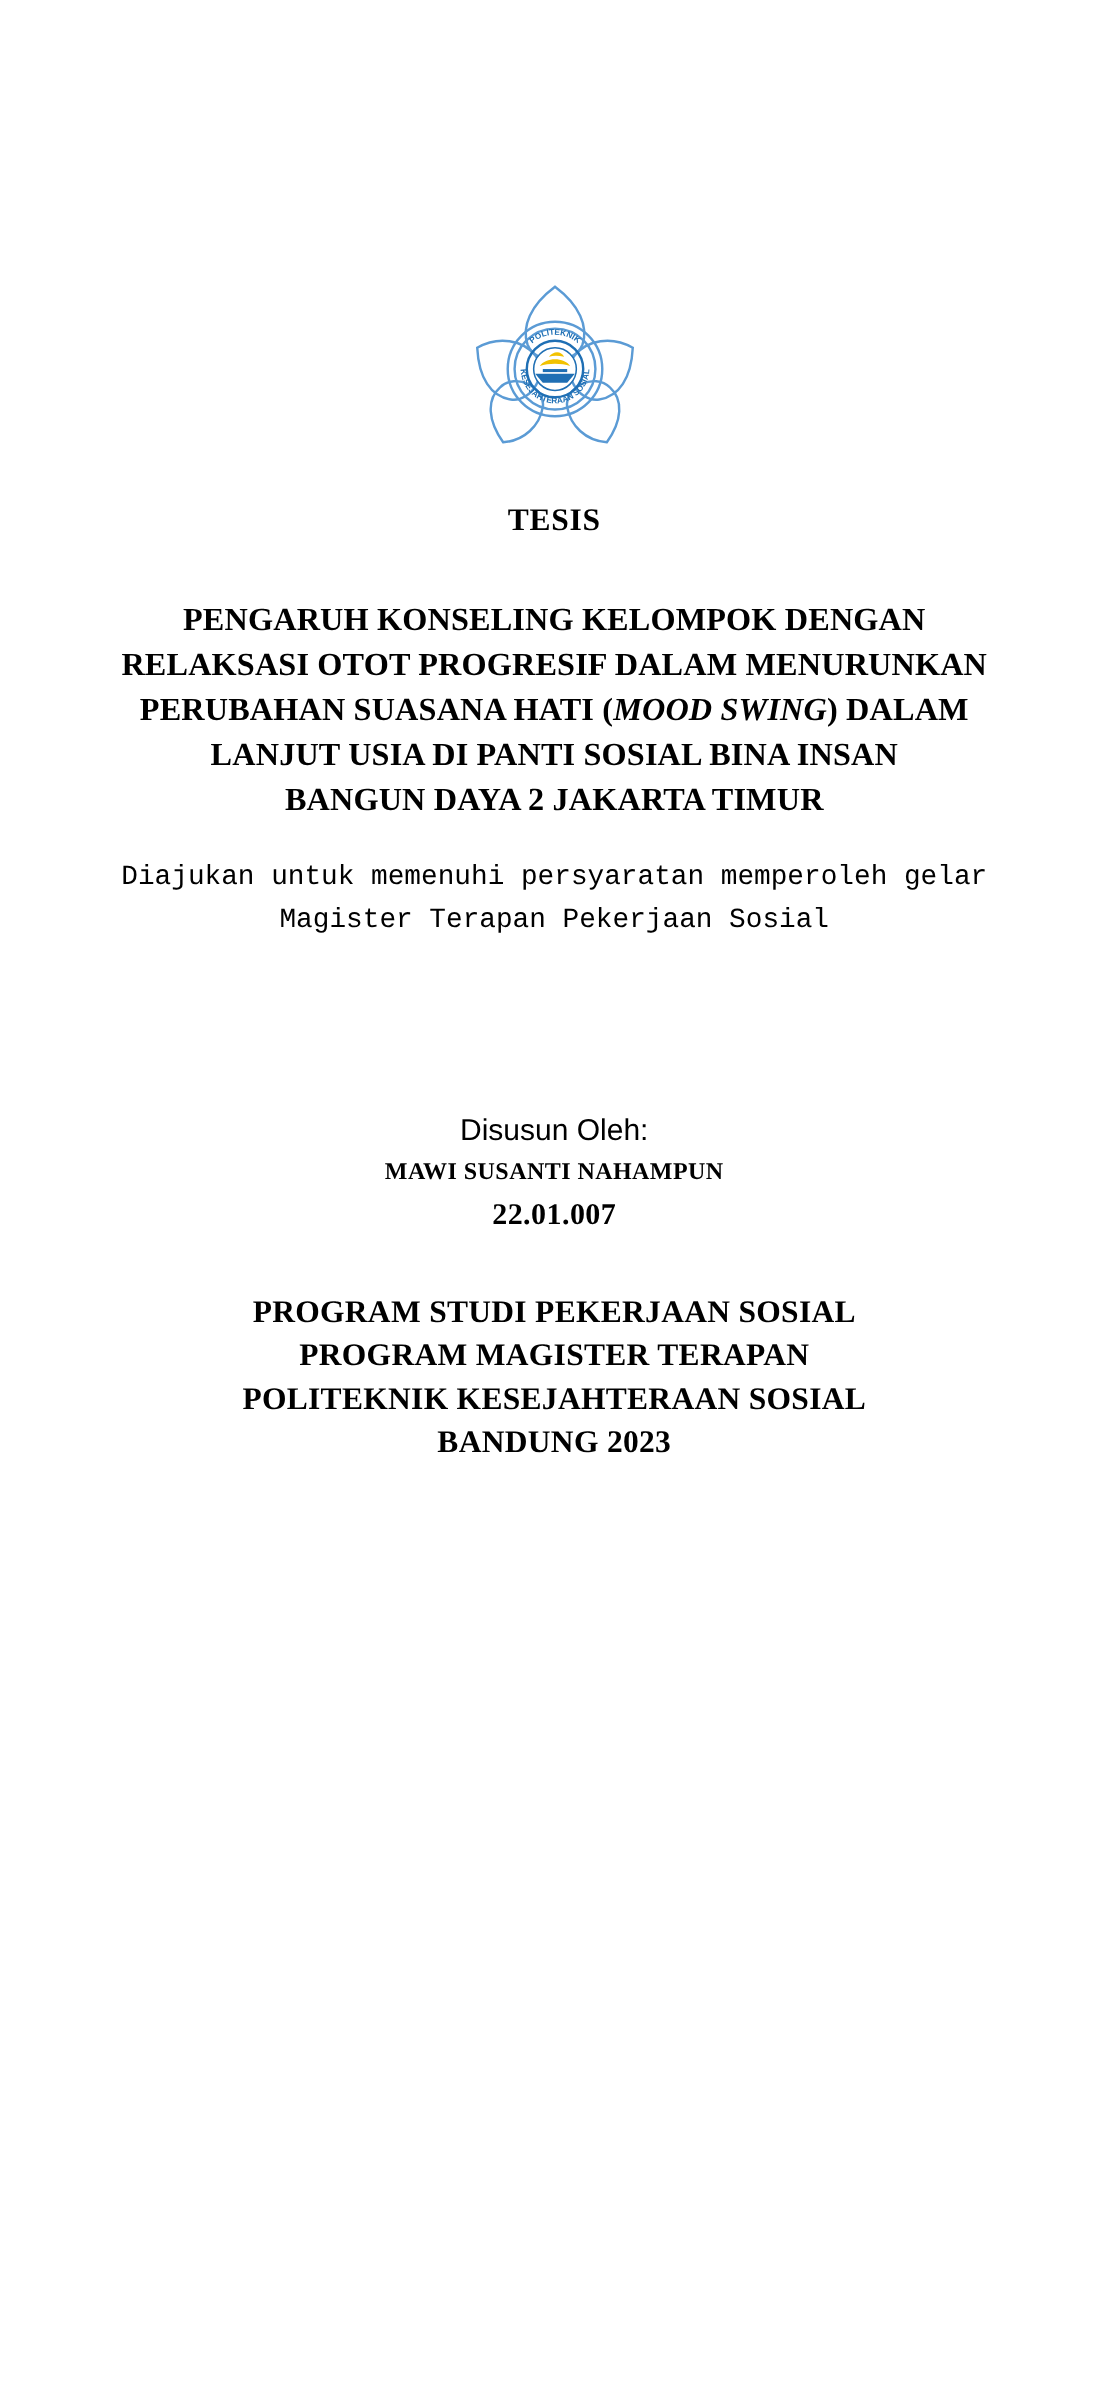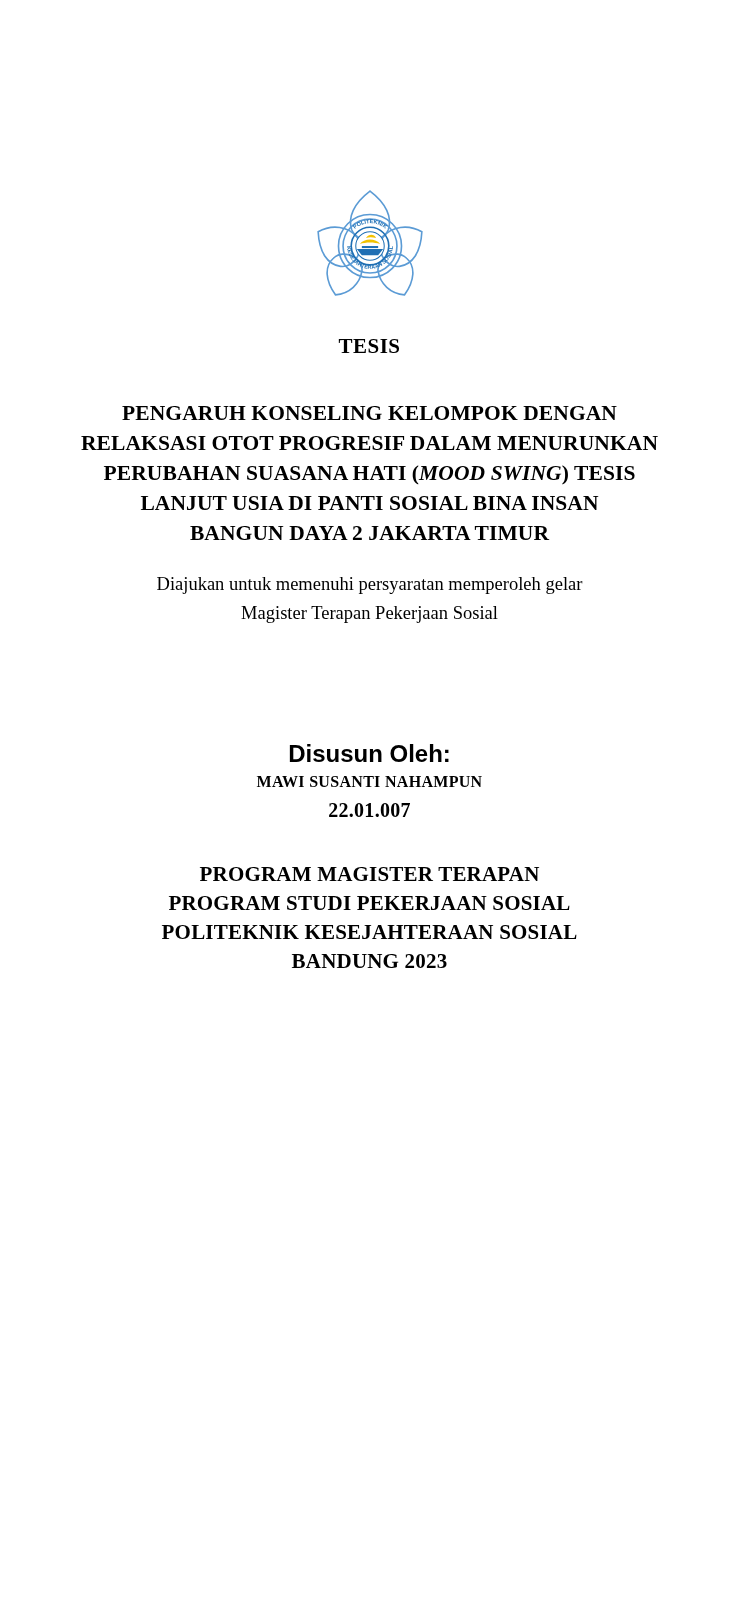--- a/index.html
+++ b/index.html
@@ -62,32 +62,32 @@
   }
   .title .ital {
     font-style: italic;
     text-align: center;
   }
   .purpose {
     top: 570px;
     font-size: 20px;
     font-weight: normal;
     line-height: 29px;
-    font-family: Liberation Serif, serif;
+    font-family: Liberation Mono, monospace;
     font-size: 18.5px;
   }
   .author-block {
     top: 740px;
     font-size: 20px;
     line-height: 28px;
   }
   .author-block .lbl {
-    font-weight: bold;
+    font-weight: normal;
     font-family: "Liberation Sans", sans-serif;
-    font-size: 24px;
+    font-size: 20px;
   }
   .author-block .name {
     font-weight: bold;
     font-size: 16px;
     letter-spacing: 0.3px;
   }
   .author-block .id {
     font-weight: bold;
     font-size: 20px;
     letter-spacing: 0.3px;
@@ -138,36 +138,36 @@
         <rect x="52" y="60" width="16" height="2" fill="#1f6fb4"></rect>
       </g>
     </svg>
   </div>
 
   <div class="center-block doc-type">TESIS</div>
 
   <div class="center-block title">
     <div>PENGARUH KONSELING KELOMPOK DENGAN</div>
     <div>RELAKSASI OTOT PROGRESIF DALAM MENURUNKAN</div>
-    <div><span>PERUBAHAN SUASANA HATI (</span><span class="ital">MOOD SWING</span><span>) TESIS</span></div>
+    <div><span>PERUBAHAN SUASANA HATI (</span><span class="ital">MOOD SWING</span><span>) DALAM</span></div>
     <div>LANJUT USIA DI PANTI SOSIAL BINA INSAN</div>
     <div>BANGUN DAYA 2 JAKARTA TIMUR</div>
   </div>
 
   <div class="center-block purpose">
     <div>Diajukan untuk memenuhi persyaratan memperoleh gelar</div>
     <div>Magister Terapan Pekerjaan Sosial</div>
   </div>
 
   <div class="center-block author-block">
     <div class="lbl">Disusun Oleh:</div>
     <div class="name">MAWI SUSANTI NAHAMPUN</div>
     <div class="id">22.01.007</div>
   </div>
 
   <div class="center-block institution">
+    <div>PROGRAM STUDI PEKERJAAN SOSIAL</div>
     <div>PROGRAM MAGISTER TERAPAN</div>
-    <div>PROGRAM STUDI PEKERJAAN SOSIAL</div>
     <div>POLITEKNIK KESEJAHTERAAN SOSIAL</div>
     <div>BANDUNG 2023</div>
   </div>
 
 </div>
 
 </body></html>

